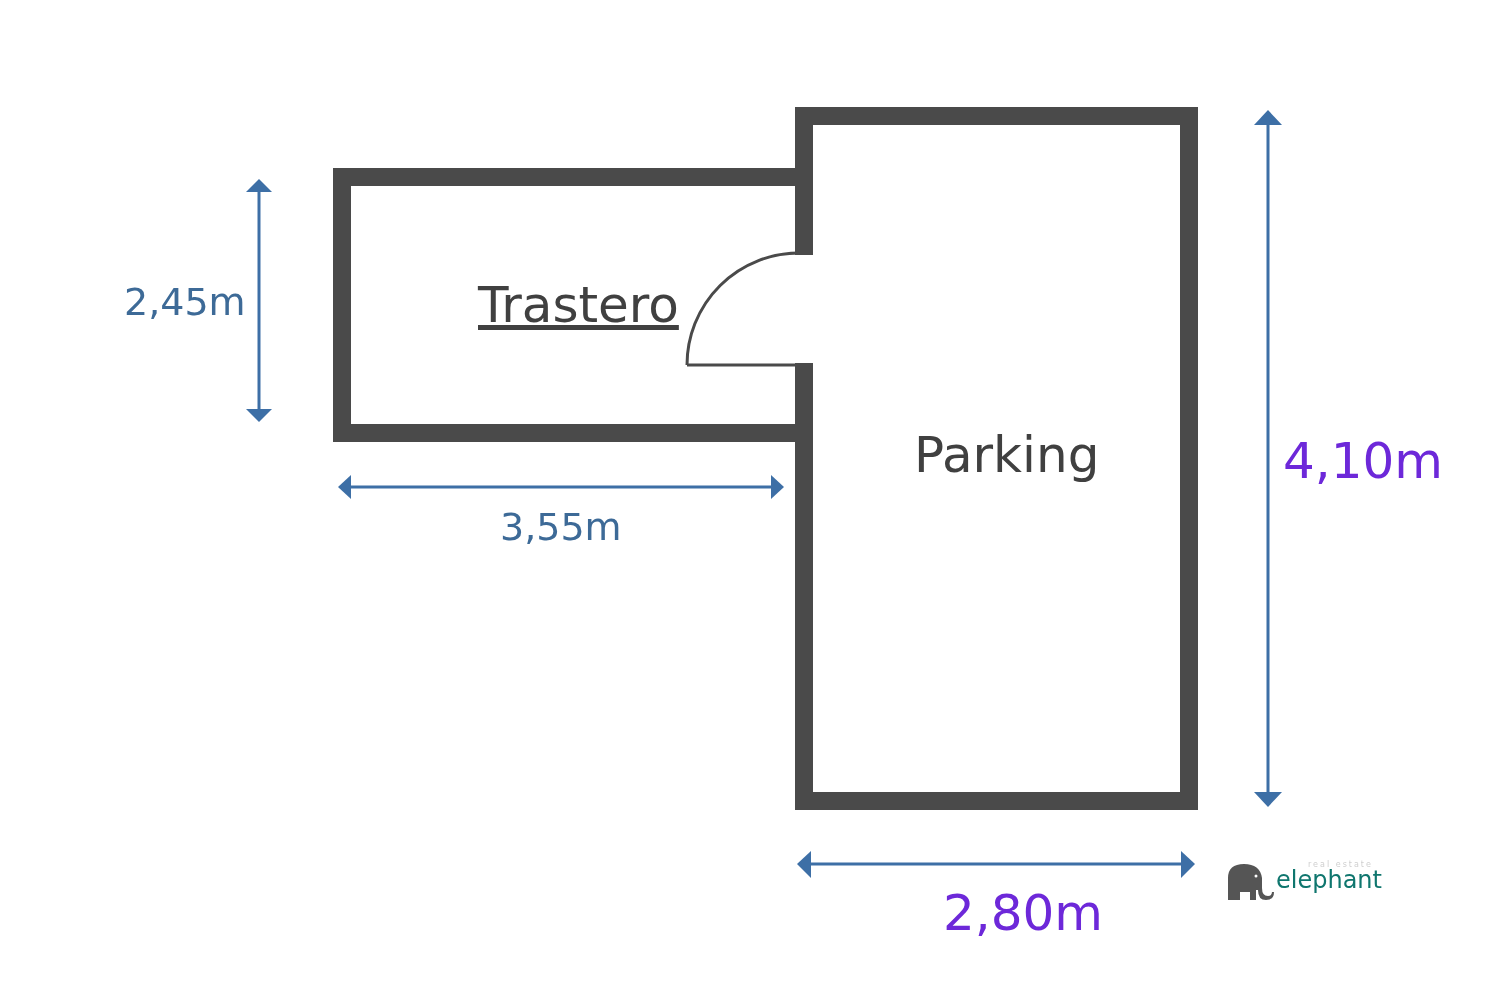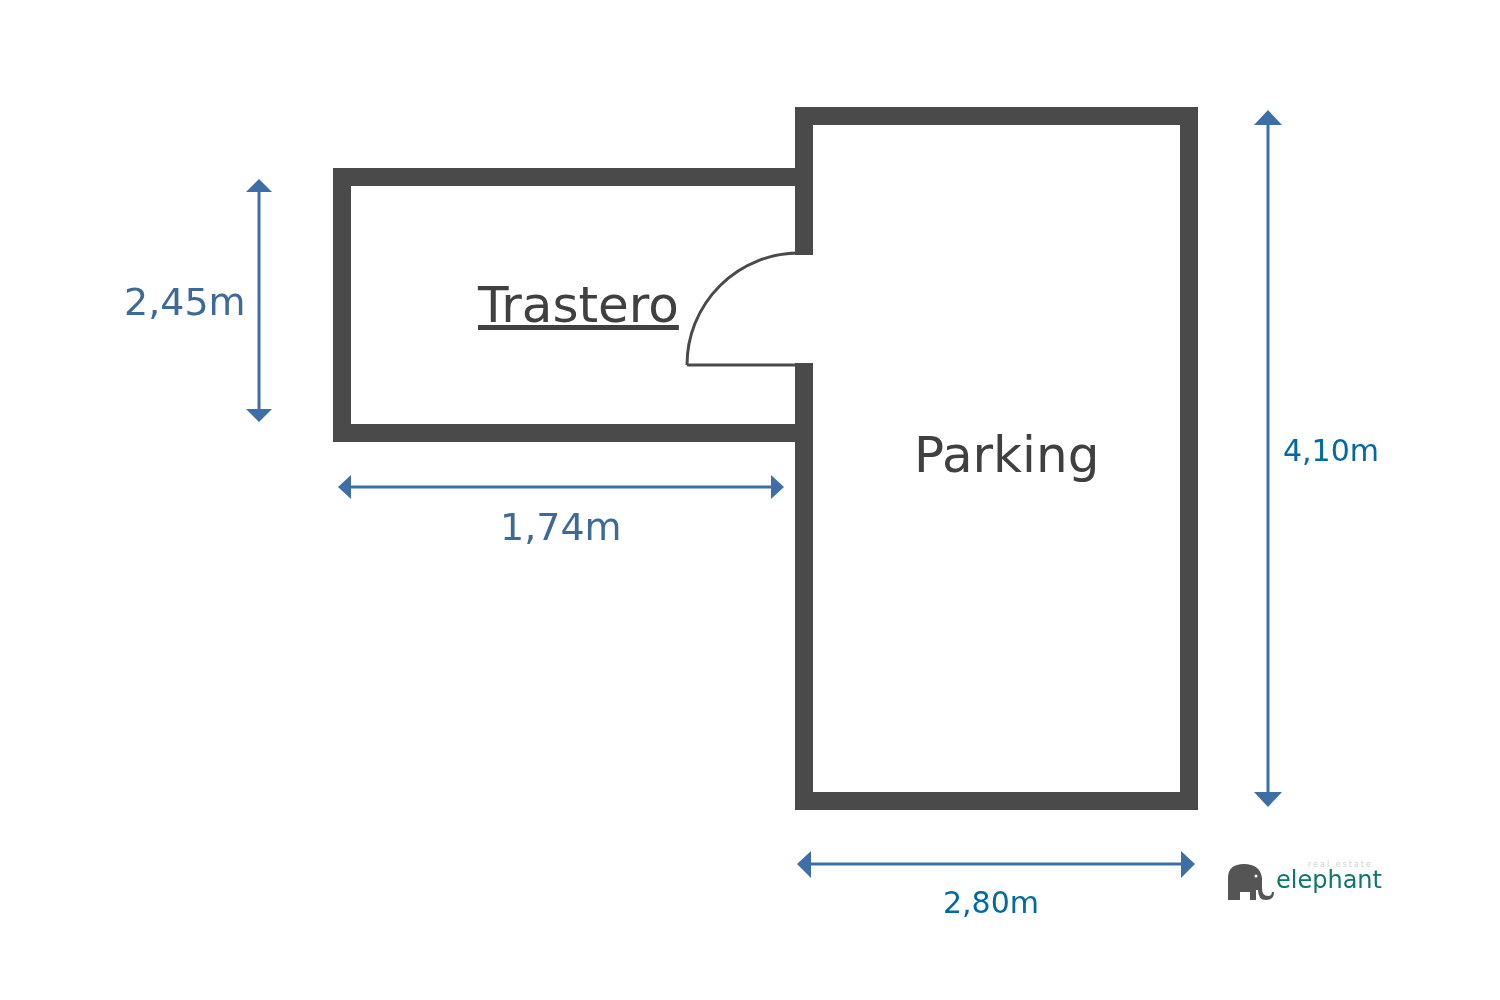--- a/index.html
+++ b/index.html
@@ -1,21 +1,21 @@
 <!DOCTYPE html>
 <html><head>
 <meta charset="utf-8">
 <style>
   html, body { margin: 0; padding: 0; background: #ffffff; }
   body { width: 1500px; height: 1000px; position: relative; overflow: hidden; font-family: "DejaVu Sans", sans-serif; }
   svg.plan { position: absolute; left: 0; top: 0; }
   .lbl { position: absolute; white-space: nowrap; line-height: 1; }
   .room { color: #404040; font-size: 50px; }
   .dim-blue { color: #3d6a97; font-size: 38px; }
-  .dim-dark { color: #0369a1; font-size: 30px; }
+  .dim-dark { color: #6d28d9; font-size: 50px; }
   .logo { position: absolute; left: 1226px; top: 862px; width: 160px; height: 40px; }
   .logo-word { position: absolute; left: 50px; top: 4px; font-size: 24px; color: #0f766e; }
   .logo-tag { position: absolute; left: 82px; top: -2px; font-size: 8px; letter-spacing: 2px; color: #cfcfcf; }
 </style>
 </head>
 <body>
 
 <svg class="plan" width="1500" height="1000" viewBox="0 0 1500 1000">
 
   <g fill="#4a4a4a">
@@ -55,21 +55,21 @@
     <line x1="808" y1="864" x2="1185" y2="864" stroke-width="3"></line>
     <polygon points="811,851 811,878 797,864" stroke="none"></polygon>
     <polygon points="1181,851 1181,878 1195,864" stroke="none"></polygon>
   </g>
 </svg>
 
 <div class="lbl room" style="left:478px; top:280px;text-decoration:underline;">Trastero</div>
 <div class="lbl room" style="left:914px; top:430px;">Parking</div>
 
 <div class="lbl dim-blue" style="left:124px; top:283px;text-align:center;">2,45m</div>
-<div class="lbl dim-blue" style="left:500px; top:508px;">1,74m</div>
+<div class="lbl dim-blue" style="left:500px; top:508px;">3,55m</div>
 <div class="lbl dim-dark" style="left:1283px; top:436px;">4,10m</div>
 <div class="lbl dim-dark" style="left:943px; top:888px;text-align:center;">2,80m</div>
 
 <div class="logo">
   <svg width="50" height="40" viewBox="0 0 50 40">
     <path d="M2 38 L2 16 Q2 2 18 2 Q34 2 36 16 L36 26 Q36 34 42 34 Q46 34 46 30 L48 30 Q48 38 40 38 Q32 38 32 28 L30 28 L30 38 L24 38 L24 30 L14 30 L14 38 Z" fill="#555"></path>
     <circle cx="30" cy="14" r="1.5" fill="#fff"></circle>
   </svg>
   <span class="logo-tag">real estate</span>
   <span class="logo-word">elephant</span>

